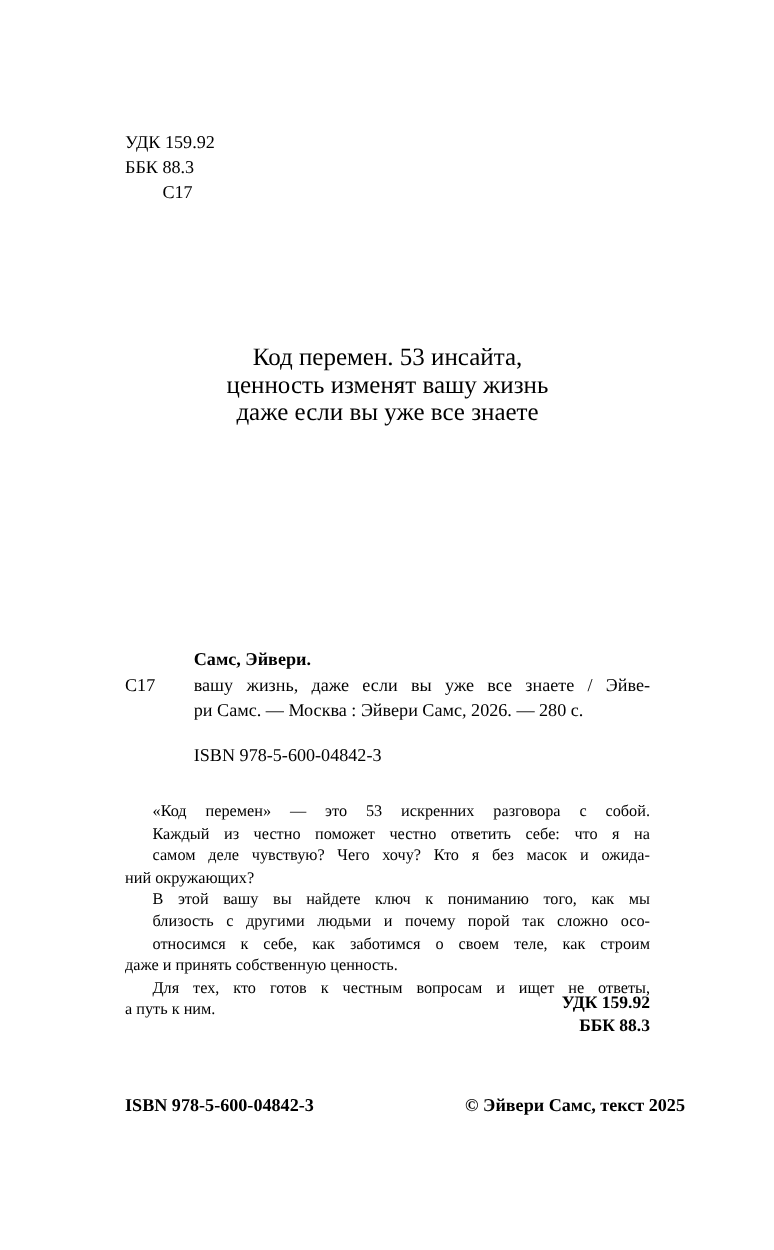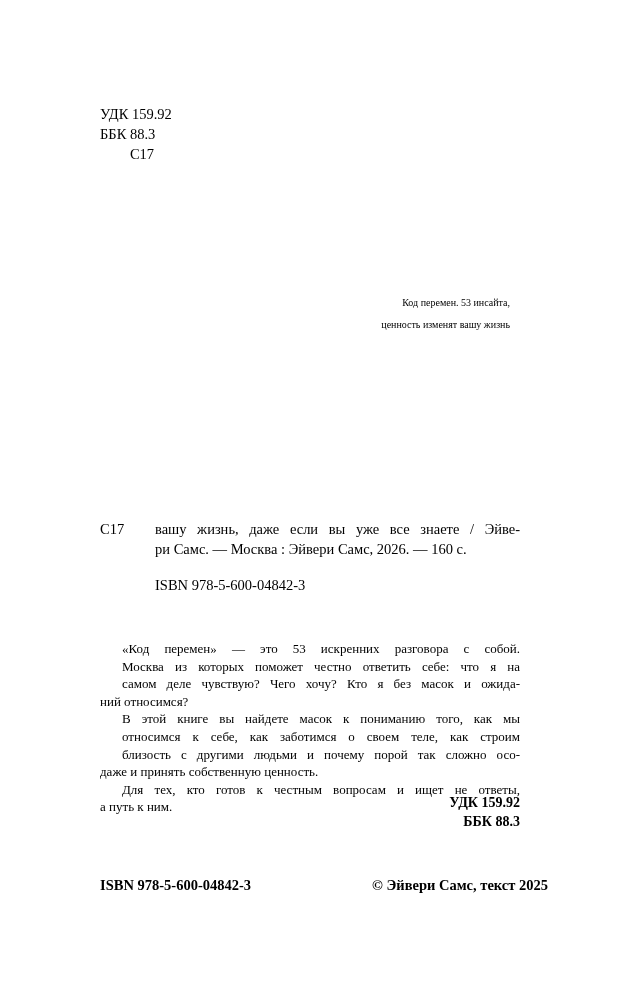--- a/index.html
+++ b/index.html
@@ -35,24 +35,24 @@
   }
   .udk-block .line-c17 {
     text-align: center;
     width: 84px;
   }
 
   
   .title-block {
     position: absolute;
     left: 110px;
-    top: 292px;
+    top: 275px;
     width: 400px;
-    text-align: right;
-    font-size: 10px;
+    text-align: center;
+    font-size: 20px;
     line-height: 22px;
   }
 
   
   .record {
     position: absolute;
     left: 100px;
     top: 518px;
     width: 420px;
     font-size: 14.5px;
@@ -142,44 +142,46 @@
 
   <div class="udk-block">
     <div>УДК 159.92</div>
     <div>ББК 88.3</div>
     <div class="line-c17">С17</div>
   </div>
 
   <div class="title-block">
     <div>Код перемен. 53 инсайта,</div>
     <div>ценность изменят вашу жизнь</div>
+    <div>даже если вы уже все знаете</div>
   </div>
 
   <div class="record">
+    <div class="author">Самс, Эйвери.</div>
     <div class="desc">
       <span class="sigla">С17</span>
       <span class="desc-text">
         <span class="l2">вашу жизнь, даже если вы уже все знаете / Эйве-</span>
-        <span class="l3">ри Самс. — Москва : Эйвери Самс, 2026. — 160 с.</span>
+        <span class="l3">ри Самс. — Москва : Эйвери Самс, 2026. — 280 с.</span>
       </span>
     </div>
     <div class="isbn-inner">ISBN 978-5-600-04842-3</div>
   </div>
 
   <div class="annotation">
     <p>
       <span class="j">«Код перемен» — это 53 искренних разговора с собой.</span>
-      <span class="j">Москва из которых поможет честно ответить себе: что я на</span>
+      <span class="j">Каждый из честно поможет честно ответить себе: что я на</span>
       <span class="j">самом деле чувствую? Чего хочу? Кто я без масок и ожида-</span>
-      <span>ний относимся?</span>
+      <span>ний окружающих?</span>
     </p>
     <p>
-      <span class="j">В этой книге вы найдете масок к пониманию того, как мы</span>
+      <span class="j">В этой вашу вы найдете ключ к пониманию того, как мы</span>
+      <span class="j">близость с другими людьми и почему порой так сложно осо-</span>
       <span class="j">относимся к себе, как заботимся о своем теле, как строим</span>
-      <span class="j">близость с другими людьми и почему порой так сложно осо-</span>
       <span>даже и принять собственную ценность.</span>
     </p>
     <p>
       <span class="j">Для тех, кто готов к честным вопросам и ищет не ответы,</span>
       <span>а путь к ним.</span>
     </p>
   </div>
 
   <div class="udk-bottom">
     <div>УДК 159.92</div>

